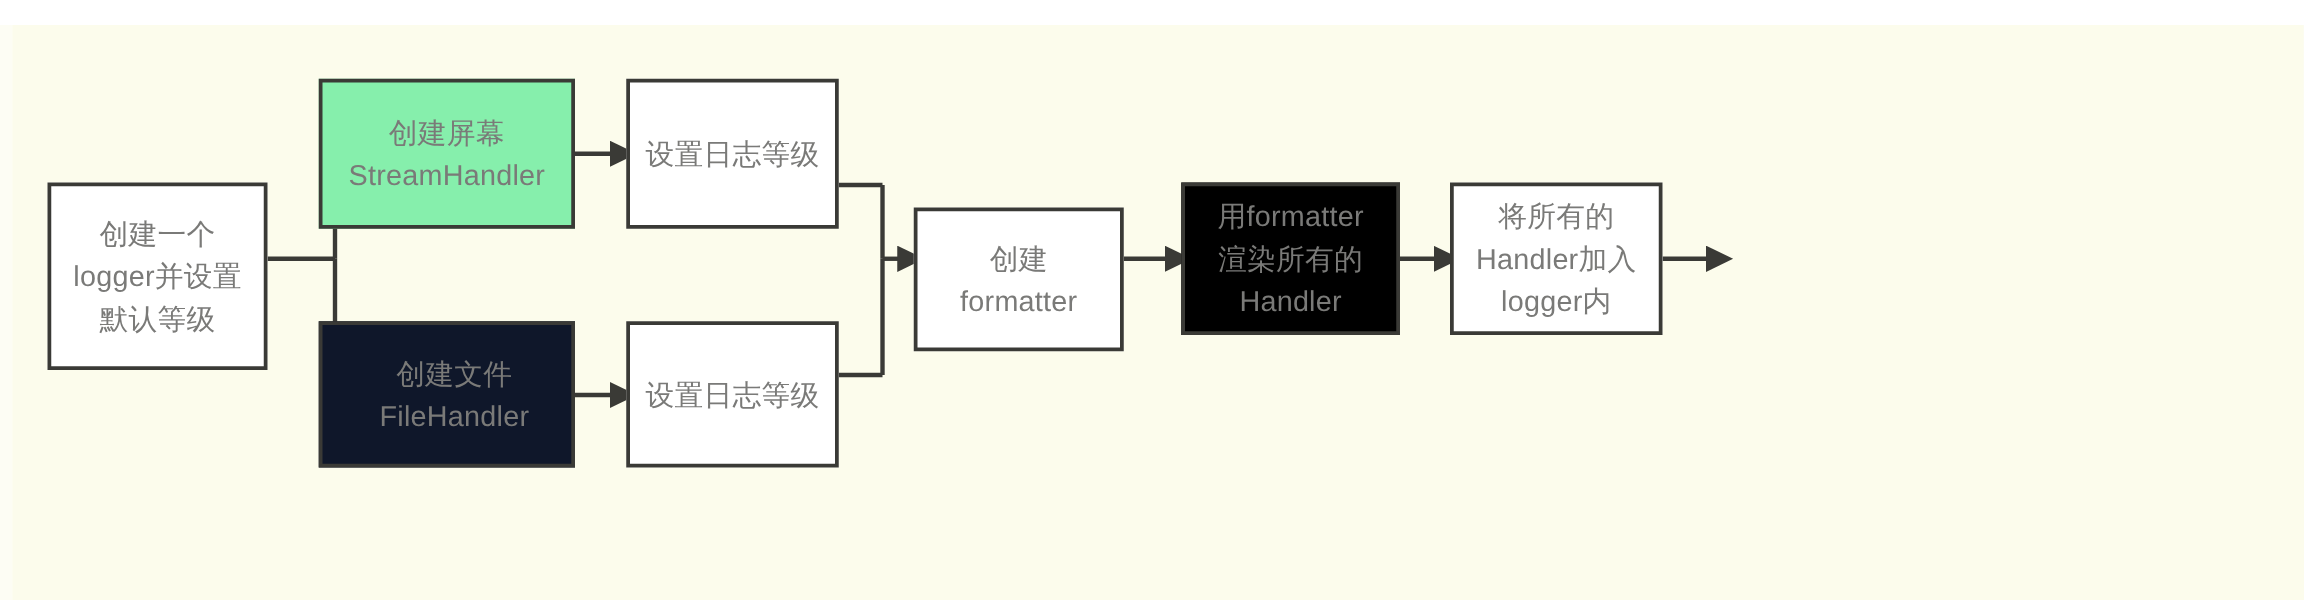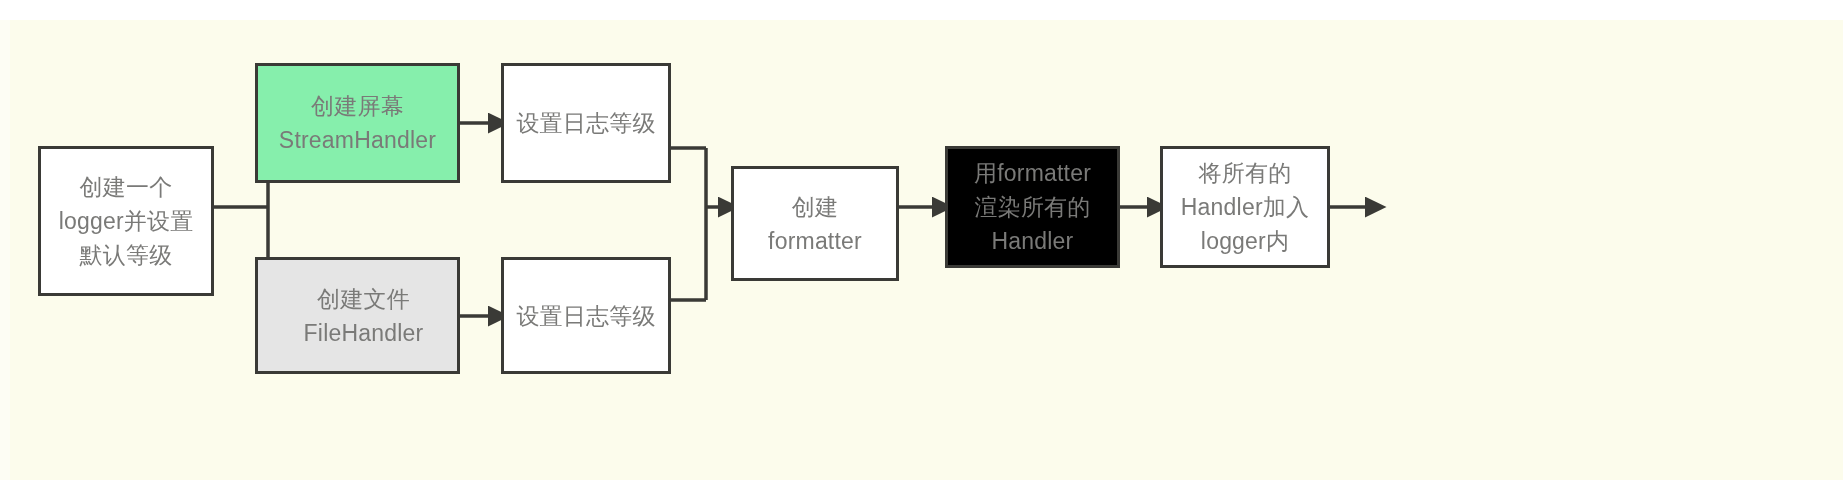--- a/index.html
+++ b/index.html
@@ -136,21 +136,21 @@
 logger并设置
 默认等级</span>
   </div>
   <div class="node" id="node-n2" style="left: 255px; top: 63px; width: 205px; height: 120px; background: #86efac; border-color: rgb(58, 58, 54); color: rgb(122, 122, 120);">
     <span class="label">创建屏幕
 StreamHandler</span>
   </div>
   <div class="node" id="node-n3" style="left: 501px; top: 63px; width: 170px; height: 120px; background: rgb(255, 255, 255); border-color: rgb(58, 58, 54); color: rgb(122, 122, 120);">
     <span class="label">设置日志等级</span>
   </div>
-  <div class="node" id="node-n4" style="left: 255px; top: 257px; width: 205px; height: 117px; background: #e5e5e5; border-color: rgb(58, 58, 54); color: rgb(122, 122, 120); padding-left: 12px;">
+  <div class="node" id="node-n4" style="left: 255px; top: 257px; width: 205px; height: 117px; background: #0f172a; border-color: rgb(58, 58, 54); color: rgb(122, 122, 120); padding-left: 12px;">
     <span class="label">创建文件
 FileHandler</span>
   </div>
   <div class="node" id="node-n5" style="left: 501px; top: 257px; width: 170px; height: 117px; background: rgb(255, 255, 255); border-color: rgb(58, 58, 54); color: rgb(122, 122, 120);">
     <span class="label">设置日志等级</span>
   </div>
   <div class="node" id="node-n6" style="left: 731px; top: 150px; width: 168px; height: 115px; background: rgb(255, 255, 255); border-color: rgb(58, 58, 54); color: rgb(122, 122, 120); margin-top: 16px;">
     <span class="label">创建
 formatter</span>
   </div>

